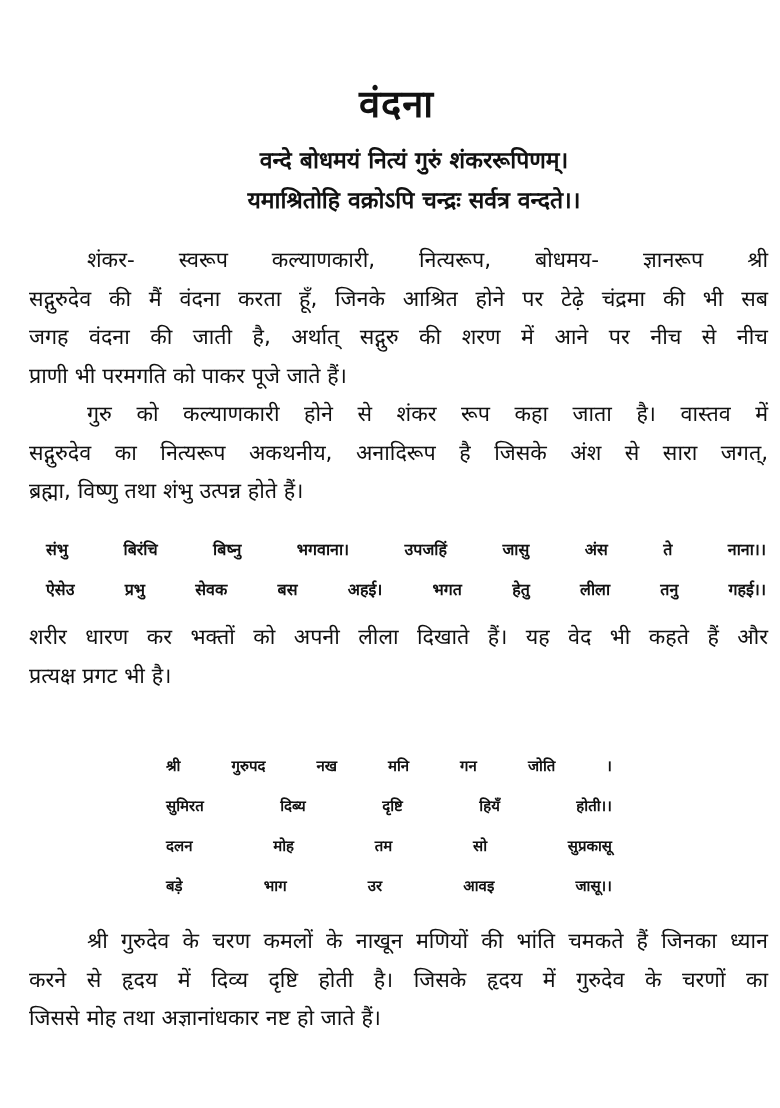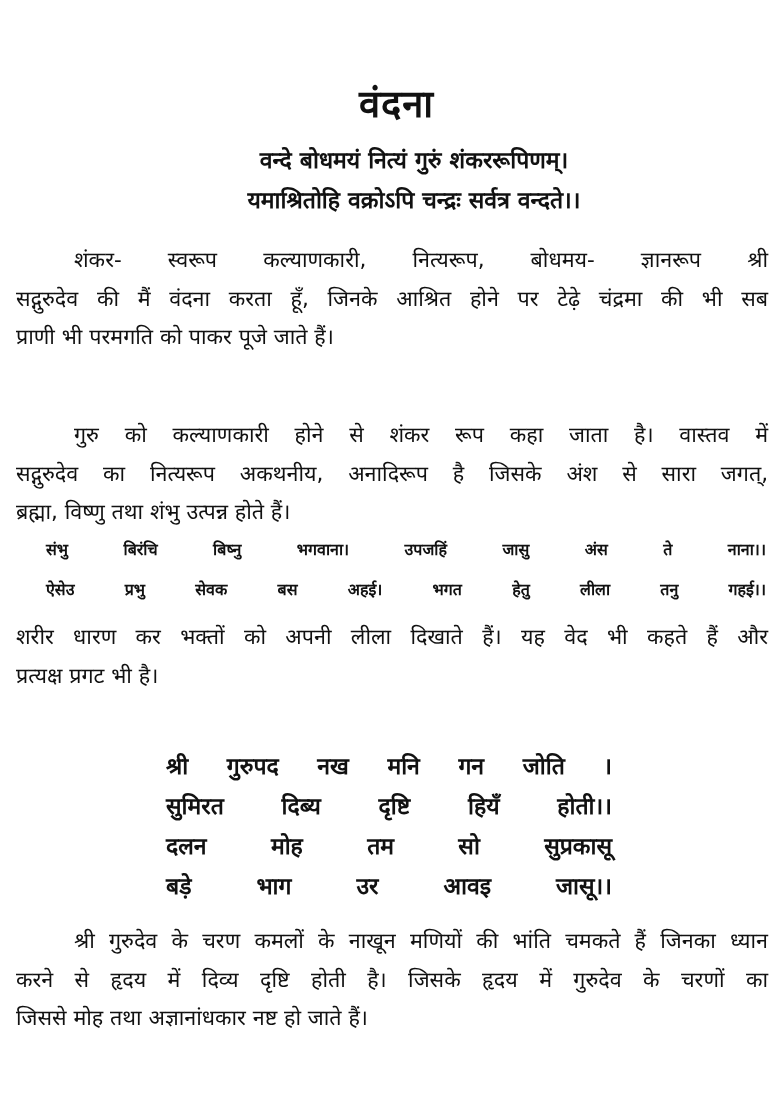--- a/index.html
+++ b/index.html
@@ -46,20 +46,21 @@
     width: 752px;
     font-size: 21.5px;
     line-height: 38.5px;
     text-align: justify;
   }
   .para .line {
     display: block;
     white-space: nowrap;
     text-align: justify;
     text-align-last: justify;
+    margin-left: 13px;
   }
   .para .line.last {
     text-align-last: left;
   }
   .para .line.indent { padding-left: 58px; }
   .chaupai {
     position: absolute;
     left: 46px;
     width: 720px;
     font-size: 16px;
@@ -69,21 +70,21 @@
   .chaupai .line {
     display: block;
     white-space: nowrap;
     text-align: justify;
     text-align-last: justify;
   }
   .doha {
     position: absolute;
     left: 166px;
     width: 446px;
-    font-size: 23px;
+    font-size: 15px;
     font-weight: bold;
     line-height: 40px;
   }
   .doha .line {
     display: block;
     white-space: nowrap;
     text-align: justify;
     text-align-last: justify;
     word-spacing: 6px;
   }
@@ -96,24 +97,25 @@
   <div class="title">वंदना</div>
 
   <div class="shloka" style="top:140px;">
     <span class="line">वन्दे बोधमयं नित्यं गुरुं शंकररूपिणम्।</span>
     <span class="line">यमाश्रितोहि वक्रोऽपि चन्द्रः सर्वत्र वन्दते।।</span>
   </div>
 
   <div class="para" style="top:241px;">
     <span class="line indent">शंकर- स्वरूप कल्याणकारी, नित्यरूप, बोधमय- ज्ञानरूप श्री</span>
     <span class="line">सद्गुरुदेव की मैं वंदना करता हूँ, जिनके आश्रित होने पर टेढ़े चंद्रमा की भी सब</span>
+    <span class="line">जगह वंदना की जाती है, अर्थात् सद्गुरु की शरण में आने पर नीच से नीच</span>
     <span class="line last">प्राणी भी परमगति को पाकर पूजे जाते हैं।</span>
   </div>
 
-  <div class="para" style="top:416px;">
+  <div class="para" style="top:395px;">
     <span class="line indent">गुरु को कल्याणकारी होने से शंकर रूप कहा जाता है। वास्तव में</span>
     <span class="line">सद्गुरुदेव का नित्यरूप अकथनीय, अनादिरूप है जिसके अंश से सारा जगत्,</span>
     <span class="line last">ब्रह्मा, विष्णु तथा शंभु उत्पन्न होते हैं।</span>
   </div>
 
   <div class="chaupai" style="top:530px;">
     <span class="line">संभु बिरंचि बिष्नु भगवाना। उपजहिं जासु अंस ते नाना।।</span>
     <span class="line">ऐसेउ प्रभु सेवक बस अहई। भगत हेतु लीला तनु गहई।।</span>
   </div>
 

